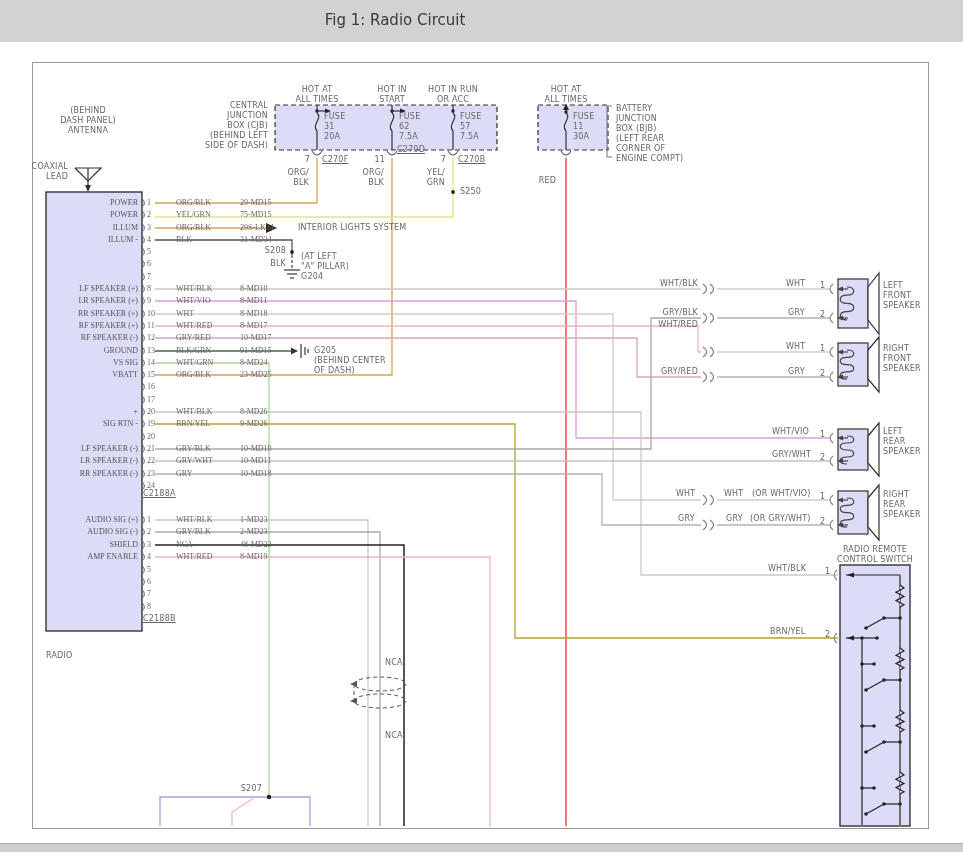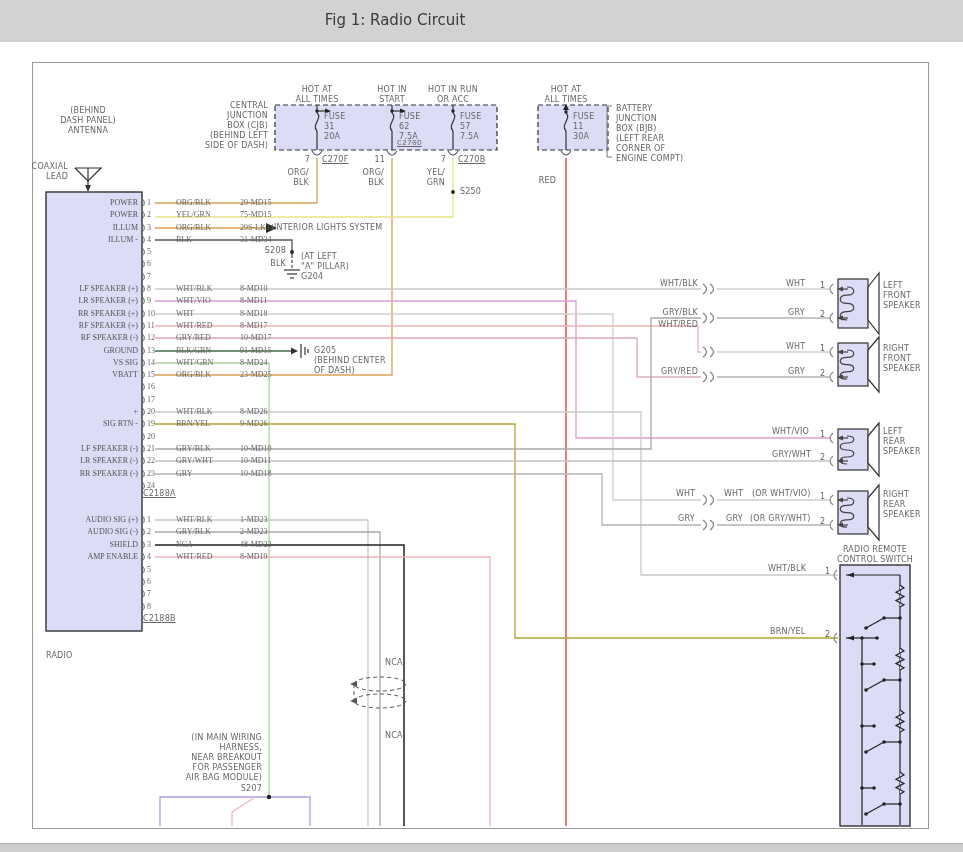--- a/index.html
+++ b/index.html
@@ -276,21 +276,21 @@
 20A</div>
   <div class="lbl" style="left:399px;top:112px;">FUSE
 62
 7.5A</div>
   <div class="lbl" style="left:460px;top:112px;">FUSE
 57
 7.5A</div>
   <div class="lbl r" style="left:290px;top:155px;width:20px;">7</div>
   <div class="lbl u" style="left:322px;top:155px;">C270F</div>
   <div class="lbl r" style="left:365px;top:155px;width:20px;">11</div>
-  <div class="lbl u" style="left:397px;top:138px;font-family:Liberation Mono, monospace;">C270D</div>
+  <div class="lbl u" style="left:397px;top:145px;">C270D</div>
   <div class="lbl r" style="left:426px;top:155px;width:20px;">7</div>
   <div class="lbl u" style="left:458px;top:155px;">C270B</div>
   <div class="lbl r" style="left:277px;top:168px;width:32px;">ORG/
 BLK</div>
   <div class="lbl r" style="left:352px;top:168px;width:32px;">ORG/
 BLK</div>
   <div class="lbl r" style="left:413px;top:168px;width:32px;">YEL/
 GRN</div>
   <div class="lbl" style="left:460px;top:187px;">S250</div>
 
@@ -300,35 +300,30 @@
 11
 30A</div>
   <div class="lbl" style="left:616px;top:104px;">BATTERY
 JUNCTION
 BOX (BJB)
 (LEFT REAR
 CORNER OF
 ENGINE COMPT)</div>
   <div class="lbl r" style="left:530px;top:176px;width:26px;">RED</div>
 
-  <div class="lbl" style="left:274px;top:223px;">INTERIOR LIGHTS SYSTEM</div>
+  <div class="lbl" style="left:298px;top:223px;">INTERIOR LIGHTS SYSTEM</div>
   <div class="lbl r" style="left:258px;top:246px;width:28px;">S208</div>
   <div class="lbl r" style="left:258px;top:259px;width:28px;">BLK</div>
   <div class="lbl" style="left:301px;top:252px;">(AT LEFT
 "A" PILLAR)</div>
   <div class="lbl" style="left:301px;top:272px;">G204</div>
   <div class="lbl" style="left:314px;top:346px;">G205</div>
   <div class="lbl" style="left:314px;top:356px;">(BEHIND CENTER
 OF DASH)</div>
 
-  <div class="lbl r" style="left:180px;top:733px;width:82px;">(IN MAIN WIRING
-HARNESS,
-NEAR BREAKOUT
-FOR PASSENGER
-AIR BAG MODULE)</div>
   <div class="lbl r" style="left:222px;top:784px;width:40px;">S207</div>
   <div class="lbl" style="left:385px;top:658px;">NCA</div>
   <div class="lbl" style="left:385px;top:731px;">NCA</div>
 
   <div class="lbl" style="left:46px;top:634px;margin-top:17px;">RADIO</div>
   <div class="lbl u" style="left:143px;top:489px;">C2188A</div>
   <div class="lbl u" style="left:143px;top:614px;">C2188B</div>
 
   <div class="pinrows" style="top:197px;">
 

